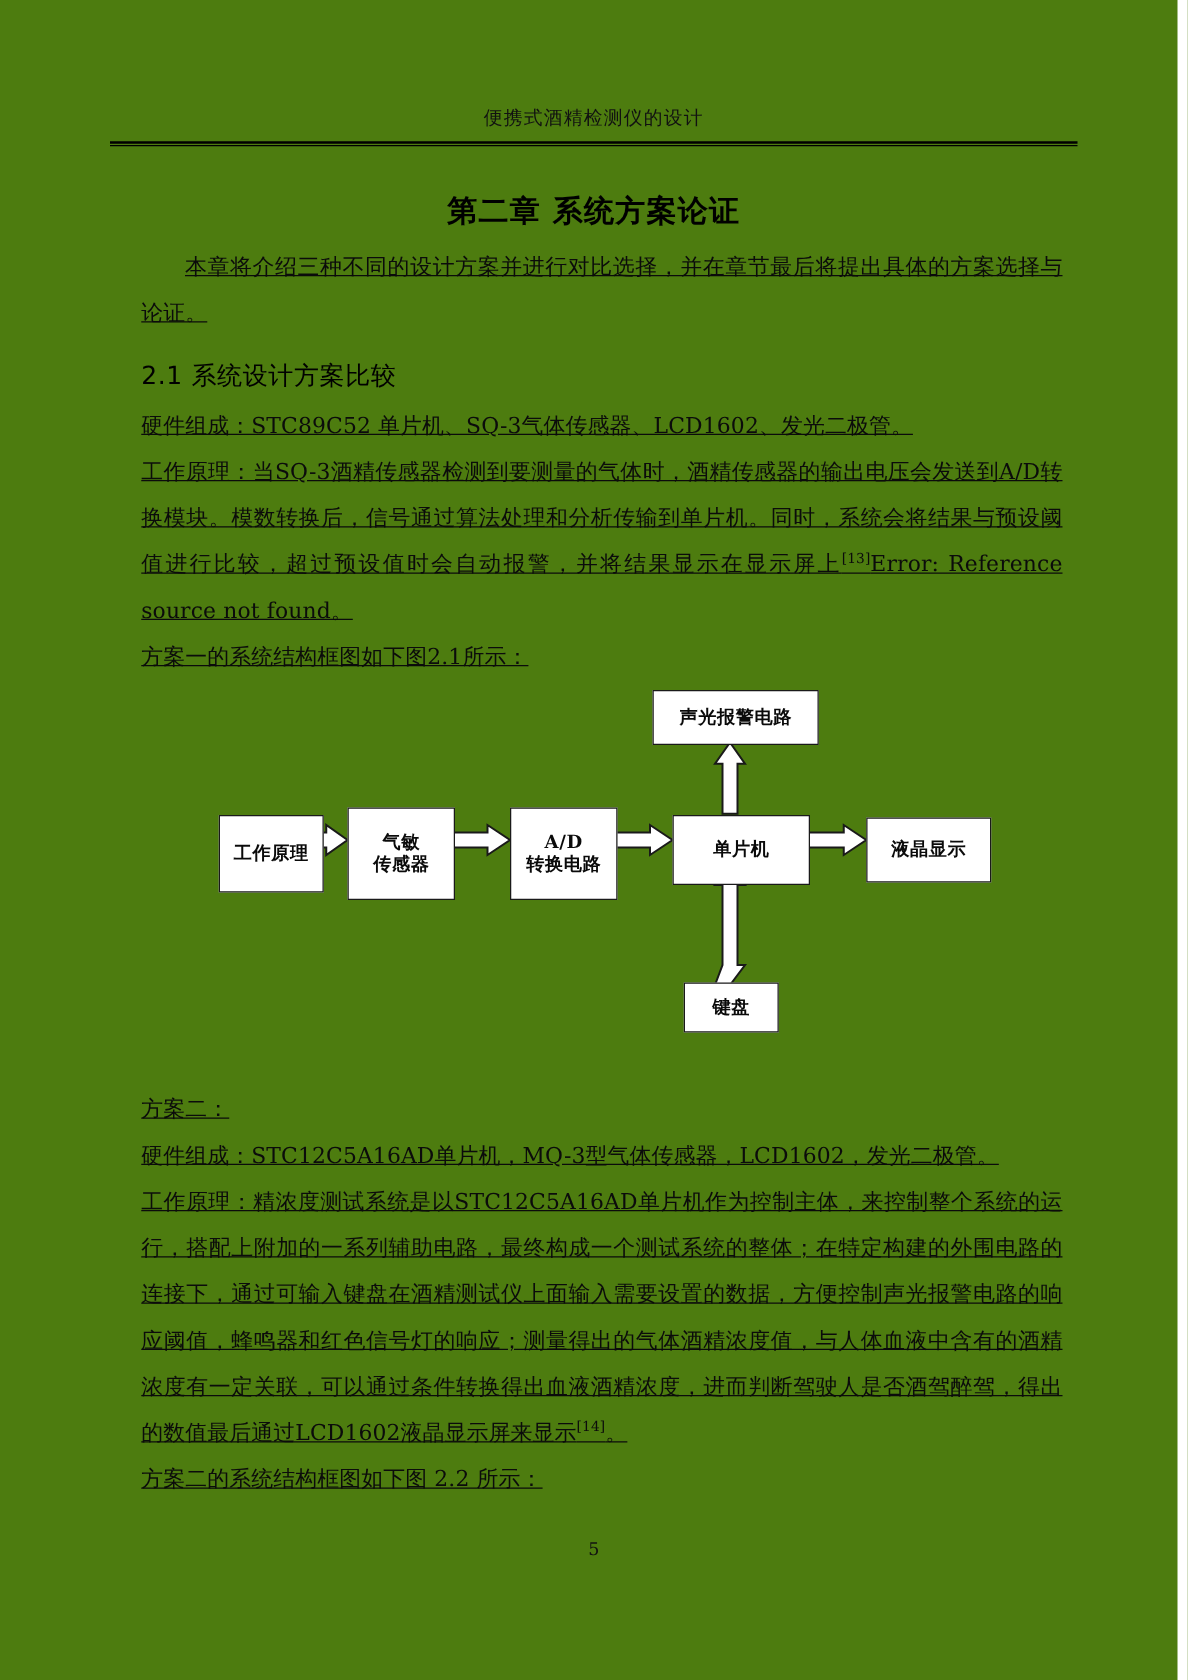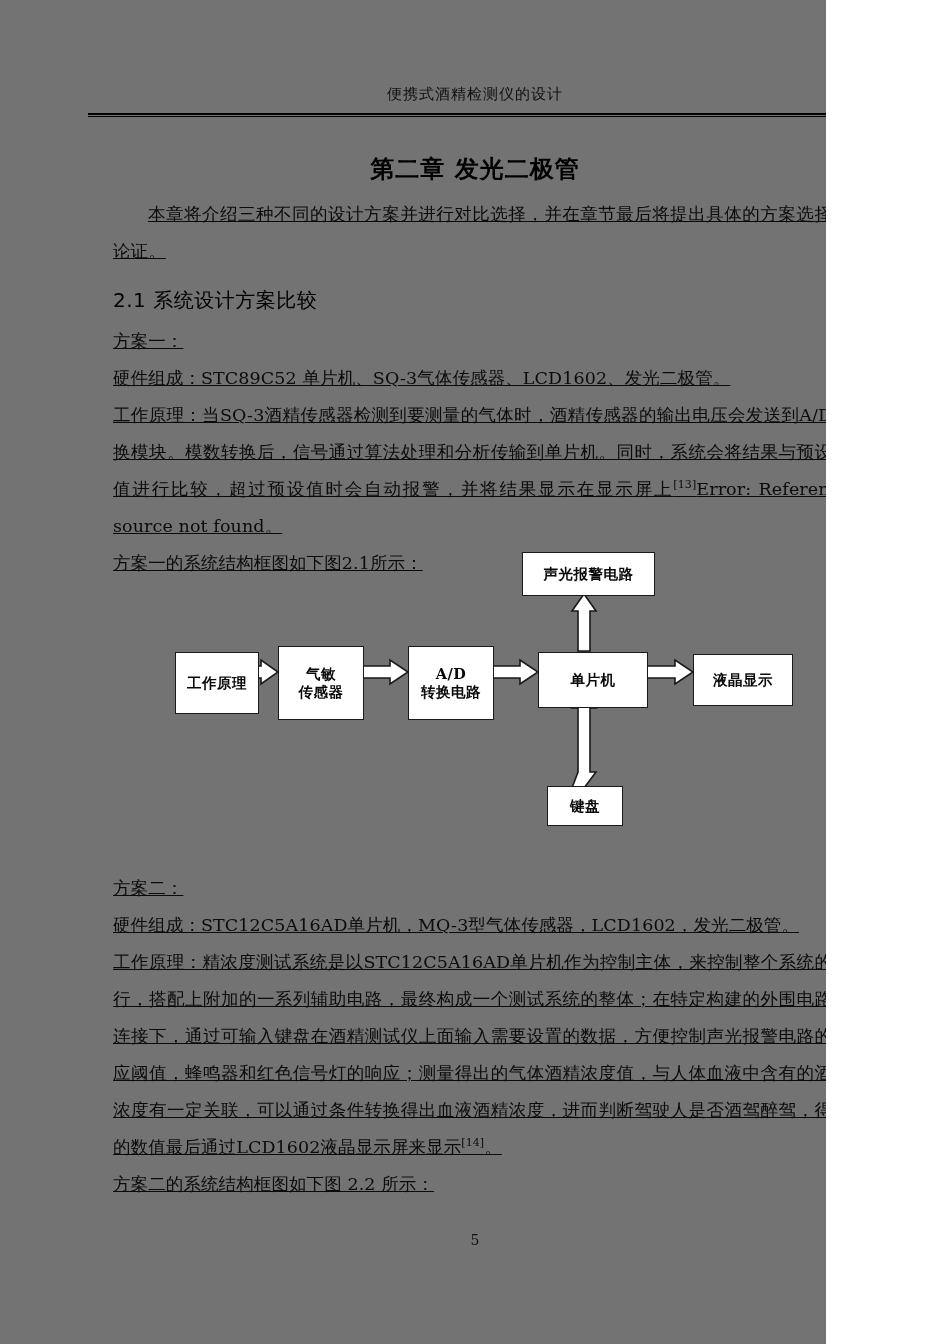--- a/index.html
+++ b/index.html
@@ -6,23 +6,23 @@
     margin: 0;
     padding: 0;
     background: #ffffff;
   }
   body {
     font-family: "DejaVu Serif", "Liberation Serif", serif;
     color: #000000;
   }
   .page {
     position: relative;
-    width: 826px;
+    width: 942px;
     height: 1344px;
-    background: #737373;
+    background: #4d7c0f;
     overflow: hidden;
     box-sizing: border-box;
   }
 
   
   .header-zone {
     position: absolute;
     left: 0;
     top: 84px;
     width: 950px;
@@ -158,29 +158,28 @@
 </head>
 <body>
 
 <div class="page">
 
   <div class="header-zone">
     <span class="header-title">便携式酒精检测仪的设计</span>
   </div>
   <div class="header-rule"></div>
 
-  <div class="chapter-title">第二章 发光二极管</div>
+  <div class="chapter-title">第二章 系统方案论证</div>
 
   <div class="body-col">
 
     <p class="para indent">本章将介绍三种不同的设计方案并进行对比选择，并在章节最后将提出具体的方案选择与论证。</p>
 
     <div class="sec-heading">2.1 系统设计方案比较</div>
 
-    <p class="para">方案一：</p>
 
     <p class="para">硬件组成：STC89C52 单片机、SQ-3气体传感器、LCD1602、发光二极管。</p>
 
     <p class="para"><span>工作原理：当SQ-3酒精传感器检测到要测量的气体时，酒精传感器的输出电压会发送到A/D转换模块。模数转换后，信号通过算法处理和分析传输到单片机。同时，系统会将结果与预设阈值进行比较，超过预设值时会自动报警，并将结果显示在显示屏上</span><sup class="ref">[13]</sup><span>Error: Reference source not found。</span></p>
 
     <p class="para">方案一的系统结构框图如下图2.1所示：</p>
   </div>
 
   <div class="figure-wrap">
     <div class="figure-canvas">

